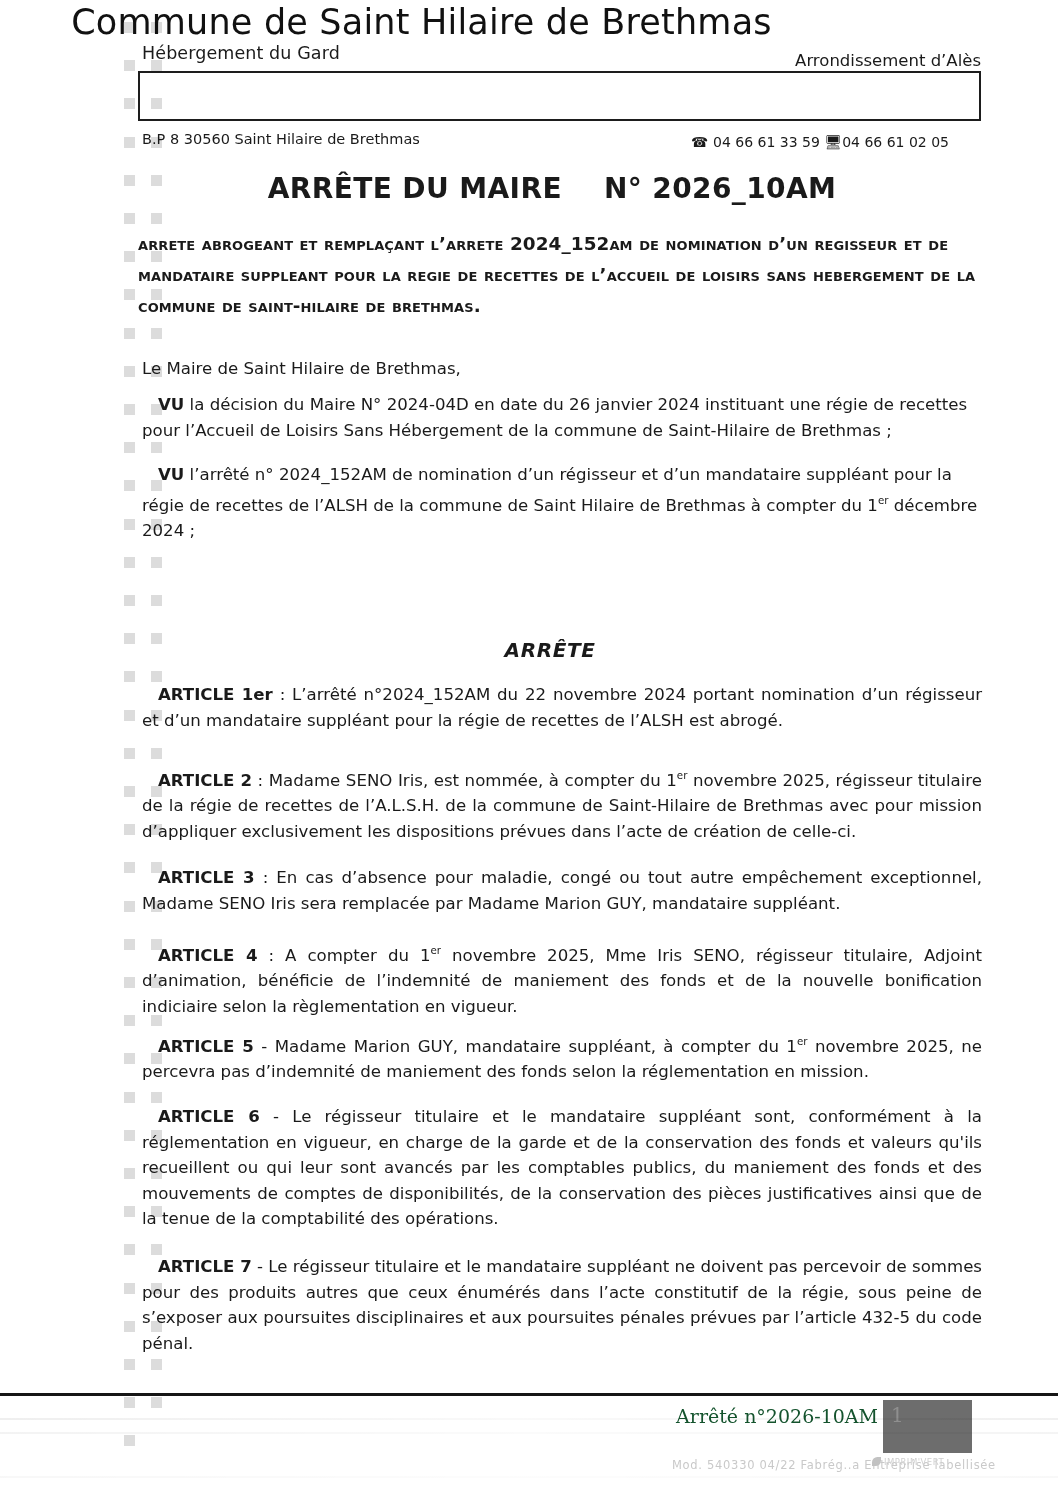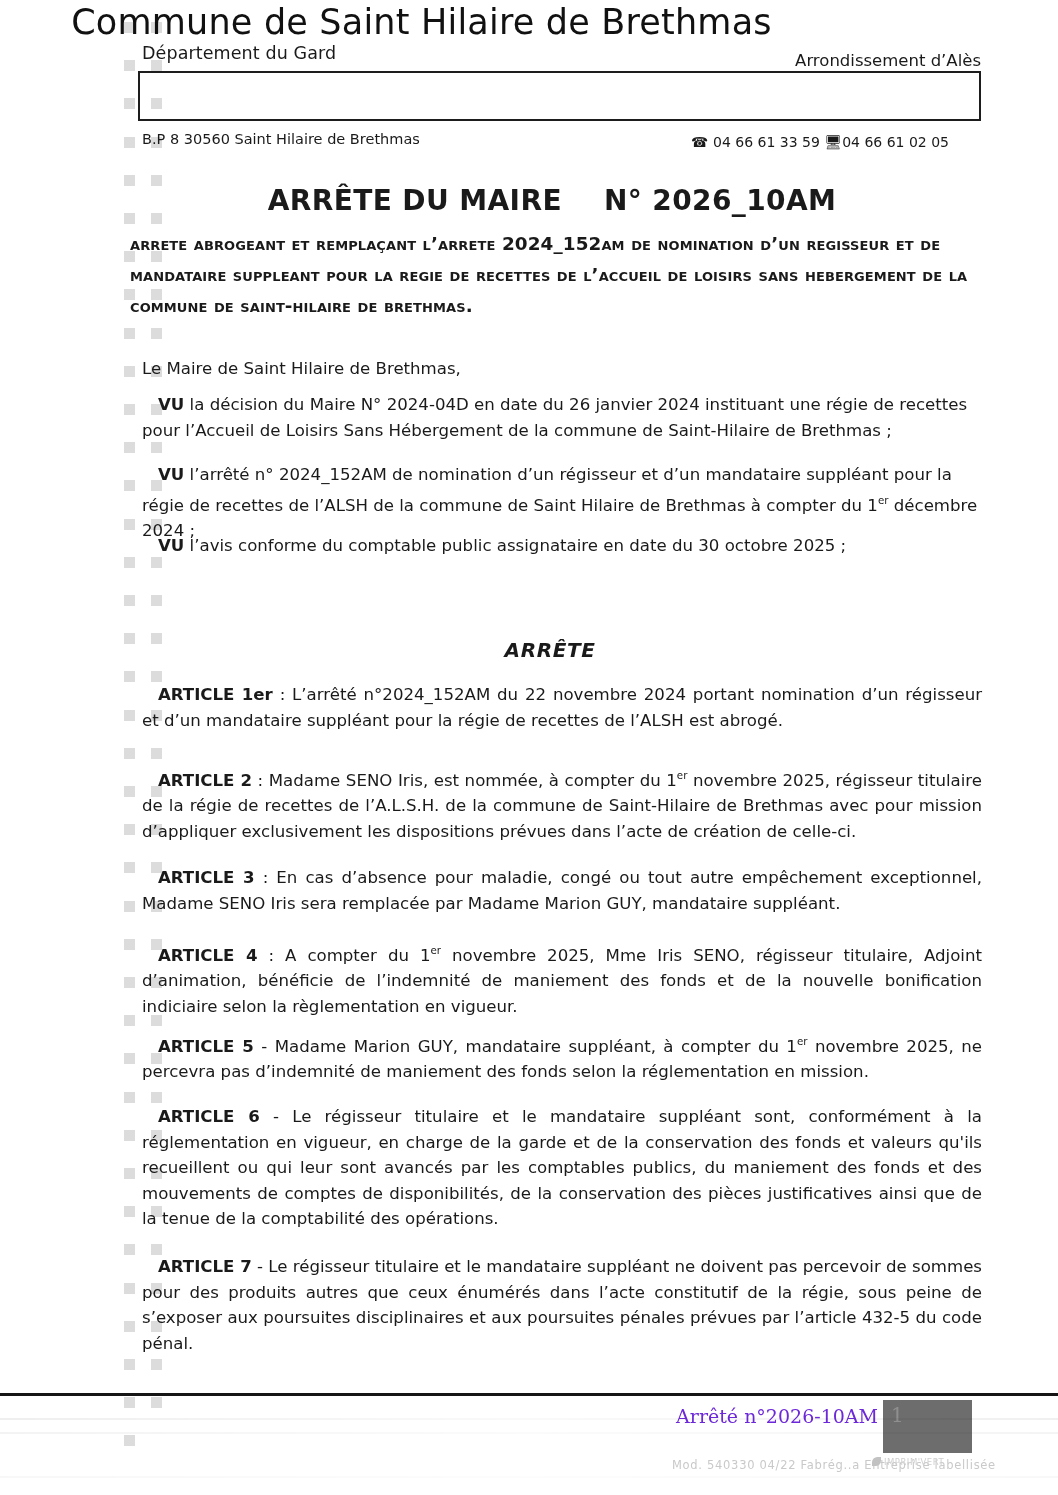--- a/index.html
+++ b/index.html
@@ -94,34 +94,34 @@
     top: 134px;
     font-size: 14px;
     white-space: nowrap;
   }
   .hdr-contact .gl { font-size: 14px; }
 
   
   .main-title {
     position: absolute;
     left: 0;
-    top: 184px;
+    top: 172px;
     width: 1058px;
     text-align: center;
     font-size: 28px;
     font-weight: 700;
     letter-spacing: .4px;
     padding-left: 46px;
     box-sizing: border-box;
   }
   .main-title .num { margin-left: 42px; }
 
   .subtitle {
     position: absolute;
-    left: 130px;
+    left: 138px;
     top: 228px;
     width: 840px;
     font-size: 18.4px;
     font-weight: 700;
     line-height: 31px;
     font-variant: small-caps;
     text-transform: lowercase;
     letter-spacing: .1px;
   }
 
@@ -158,21 +158,21 @@
     width: 1058px;
     height: 3px;
     background: #151515;
   }
   .footer-ref {
     position: absolute;
     right: 180px;
     top: 1405px;
     font-family: "DejaVu Serif", "Liberation Serif", serif;
     font-size: 19px;
-    color: #6d28d9;
+    color: #14532d;
     white-space: nowrap;
   }
   .page-box {
     position: absolute;
     left: 883px;
     top: 1400px;
     width: 89px;
     height: 53px;
     background: #6d6d6d;
   }
@@ -289,21 +289,21 @@
       <div class="mark col-b" style="top: 1283px;"></div>
       <div class="mark col-a" style="top: 1321px;"></div>
       <div class="mark col-b" style="top: 1321px;"></div>
       <div class="mark col-a" style="top: 1359px;"></div>
       <div class="mark col-b" style="top: 1359px;"></div>
       <div class="mark col-a" style="top: 1397px;"></div>
       <div class="mark col-b" style="top: 1397px;"></div>
       <div class="mark col-a" style="top: 1435px;"></div>
     </div>
 
-  <div class="hdr-dept">Département du Gard</div>
+  <div class="hdr-dept">Hébergement du Gard</div>
   <div class="hdr-arrond">Arrondissement d’Alès</div>
 
   <div class="commune-box"></div>
   <div class="commune-title">Commune de Saint Hilaire de Brethmas</div>
 
   <div class="hdr-bp">B.P 8 30560 Saint Hilaire de Brethmas</div>
   <div class="hdr-contact">
     <span class="gl">☎</span>
     <span>04 66 61 33 59</span>
     <span class="gl">🖥</span><span>04 66 61 02 05</span>
@@ -318,23 +318,20 @@
   <div class="body-block" style="top:356px;">Le Maire de Saint Hilaire de Brethmas,</div>
 
   <div class="body-block" style="top:392px;">
     <span class="b">VU</span><span> la décision du Maire N° 2024-04D en date du 26 janvier 2024 instituant une régie de recettes pour l’Accueil de Loisirs Sans Hébergement de la commune de Saint-Hilaire de Brethmas ;</span>
   </div>
 
   <div class="body-block" style="top:462px;">
     <span class="b">VU</span><span> l’arrêté n° 2024_152AM de nomination d’un régisseur et d’un mandataire suppléant pour la régie de recettes de l’ALSH de la commune de Saint Hilaire de Brethmas à compter du 1</span><sup>er</sup><span> décembre 2024 ;</span>
   </div>
 
-  <div class="body-block" style="top:533px;">
-    <span class="b">VU</span><span> l’avis conforme du comptable public assignataire en date du 30 octobre 2025 ;</span>
-  </div>
 
 
   <div class="centered-arrete">ARRÊTE</div>
 
   <div class="body-block justify" style="top:682px;">
     <span class="b">ARTICLE 1er</span><span> : L’arrêté n°2024_152AM du 22 novembre 2024 portant nomination d’un régisseur et d’un mandataire suppléant pour la régie de recettes de l’ALSH est abrogé.</span>
   </div>
 
   <div class="body-block justify" style="top:763px;">
     <span class="b">ARTICLE 2</span><span> : Madame SENO Iris, est nommée, à compter du 1</span><sup>er</sup><span> novembre 2025, régisseur titulaire de la régie de recettes de l’A.L.S.H. de la commune de Saint-Hilaire de Brethmas avec pour mission d’appliquer exclusivement les dispositions prévues dans l’acte de création de celle-ci.</span>

